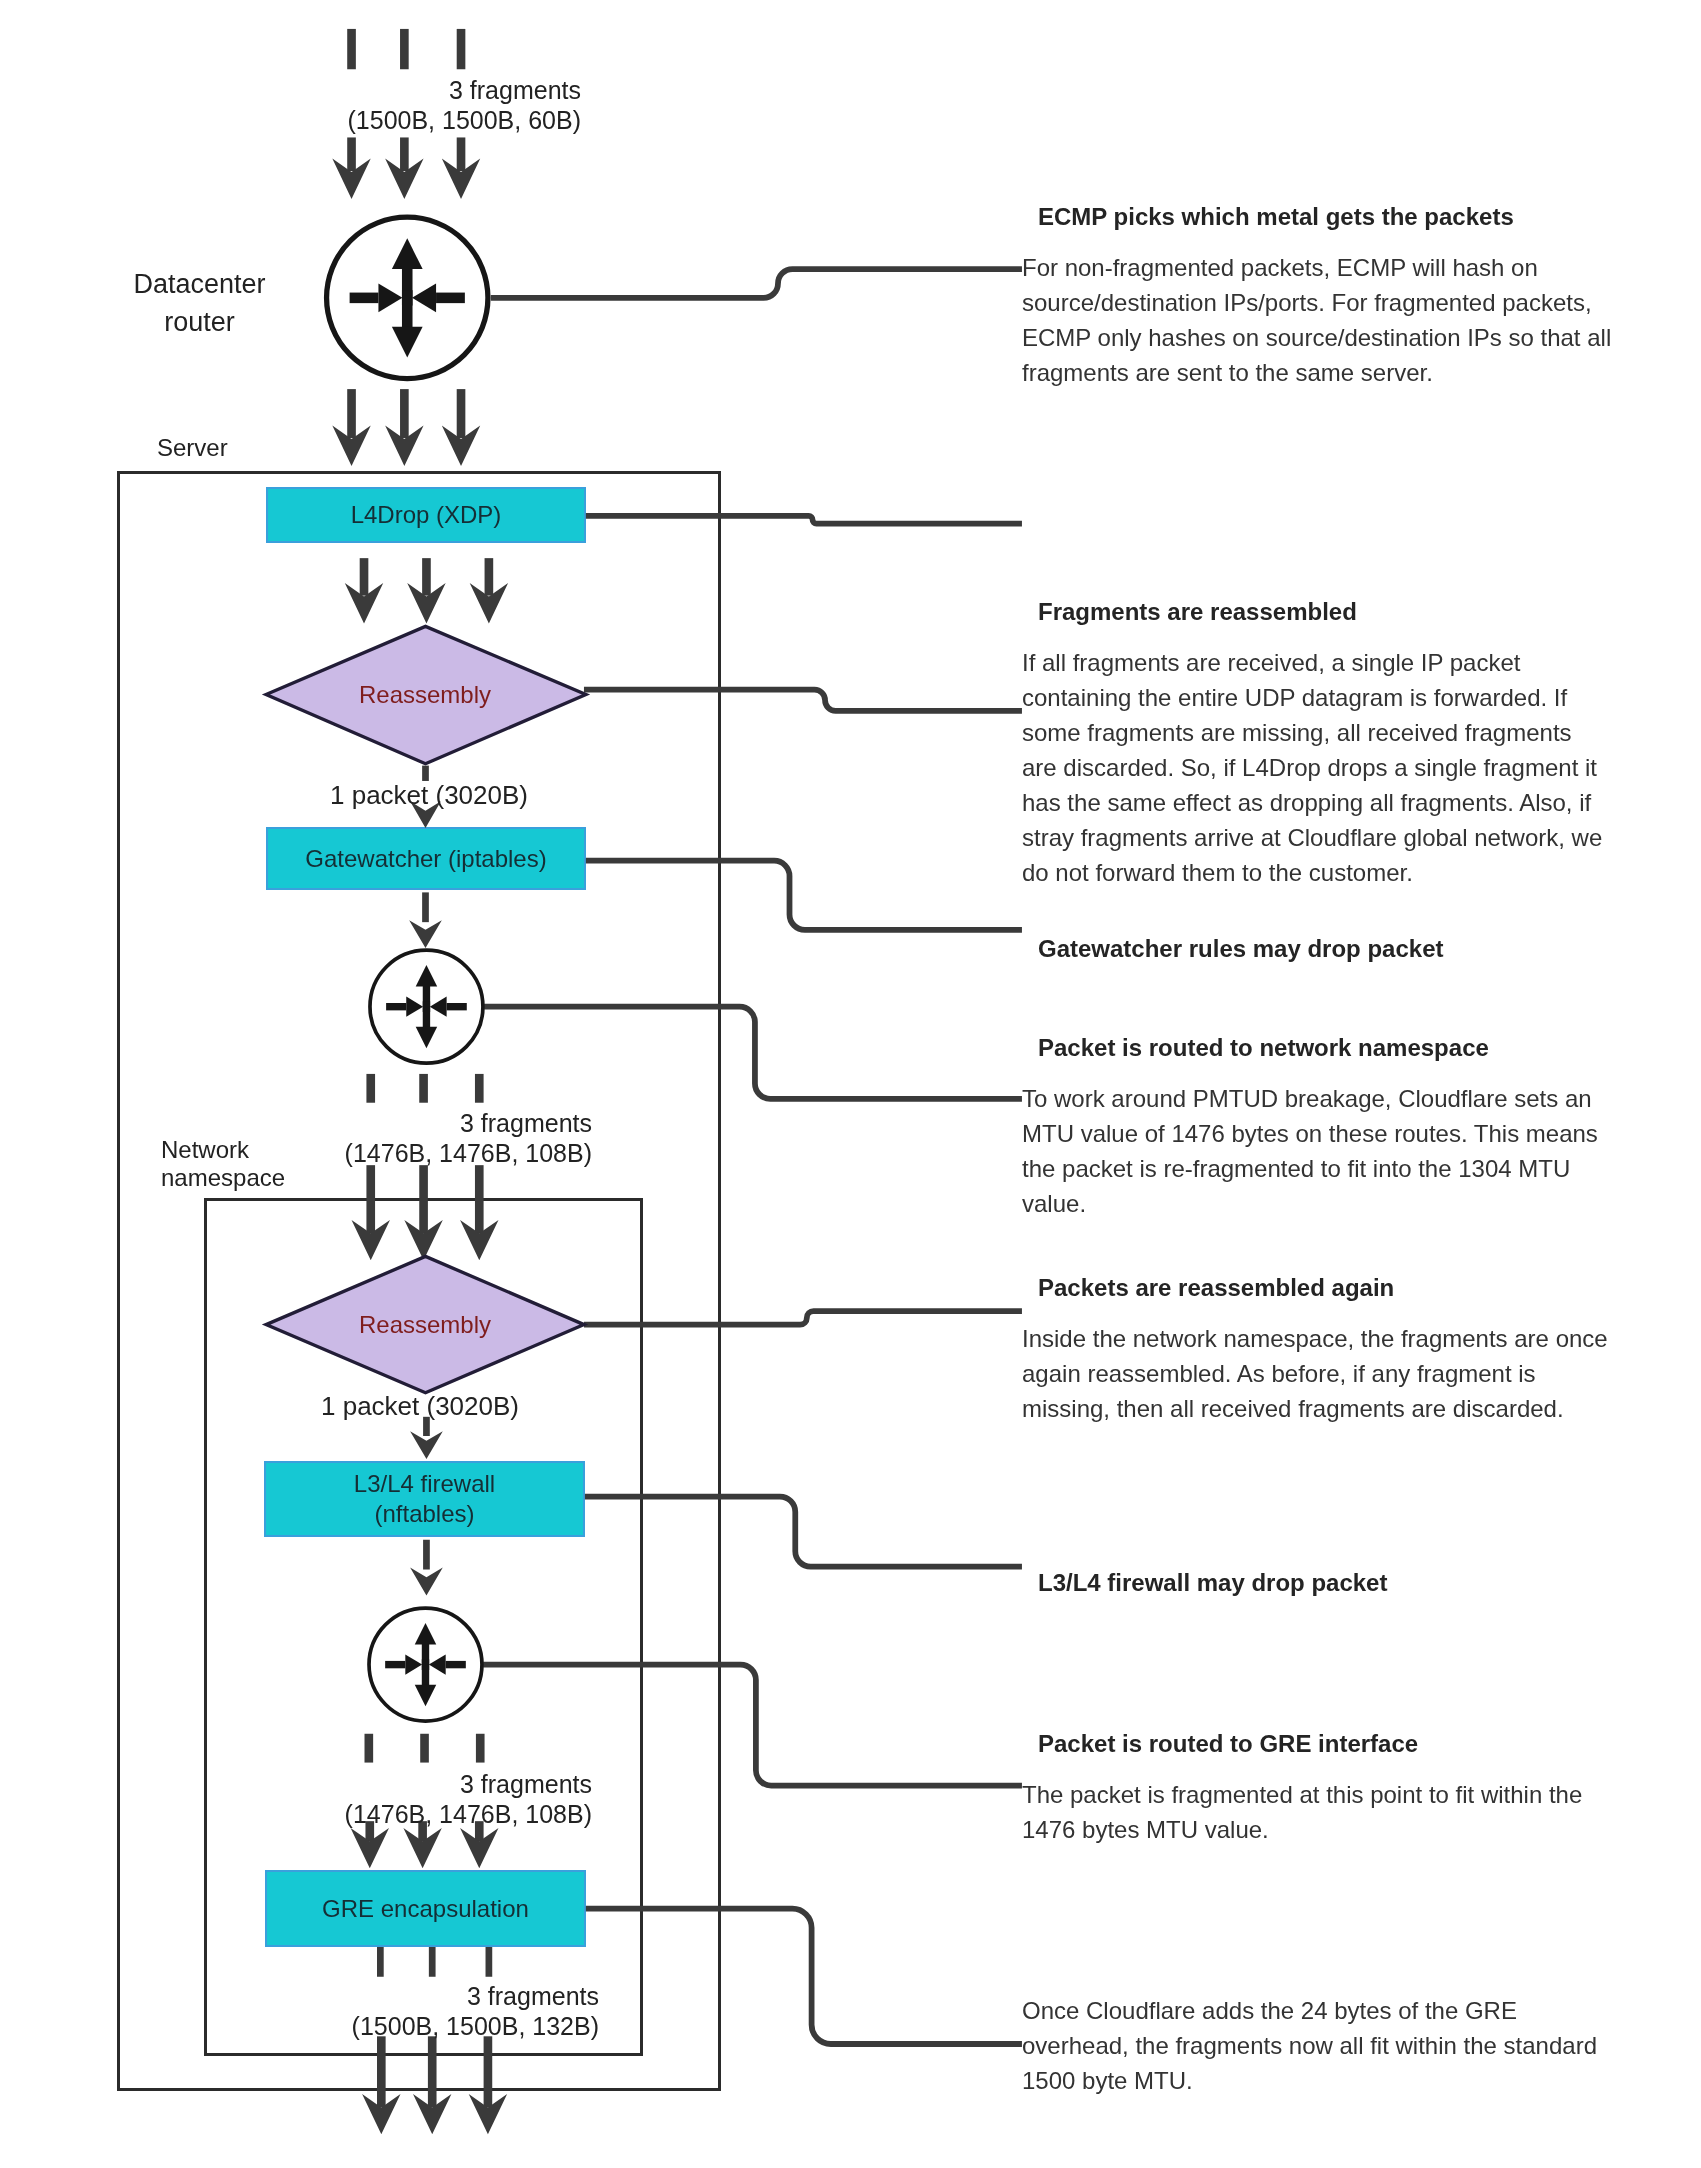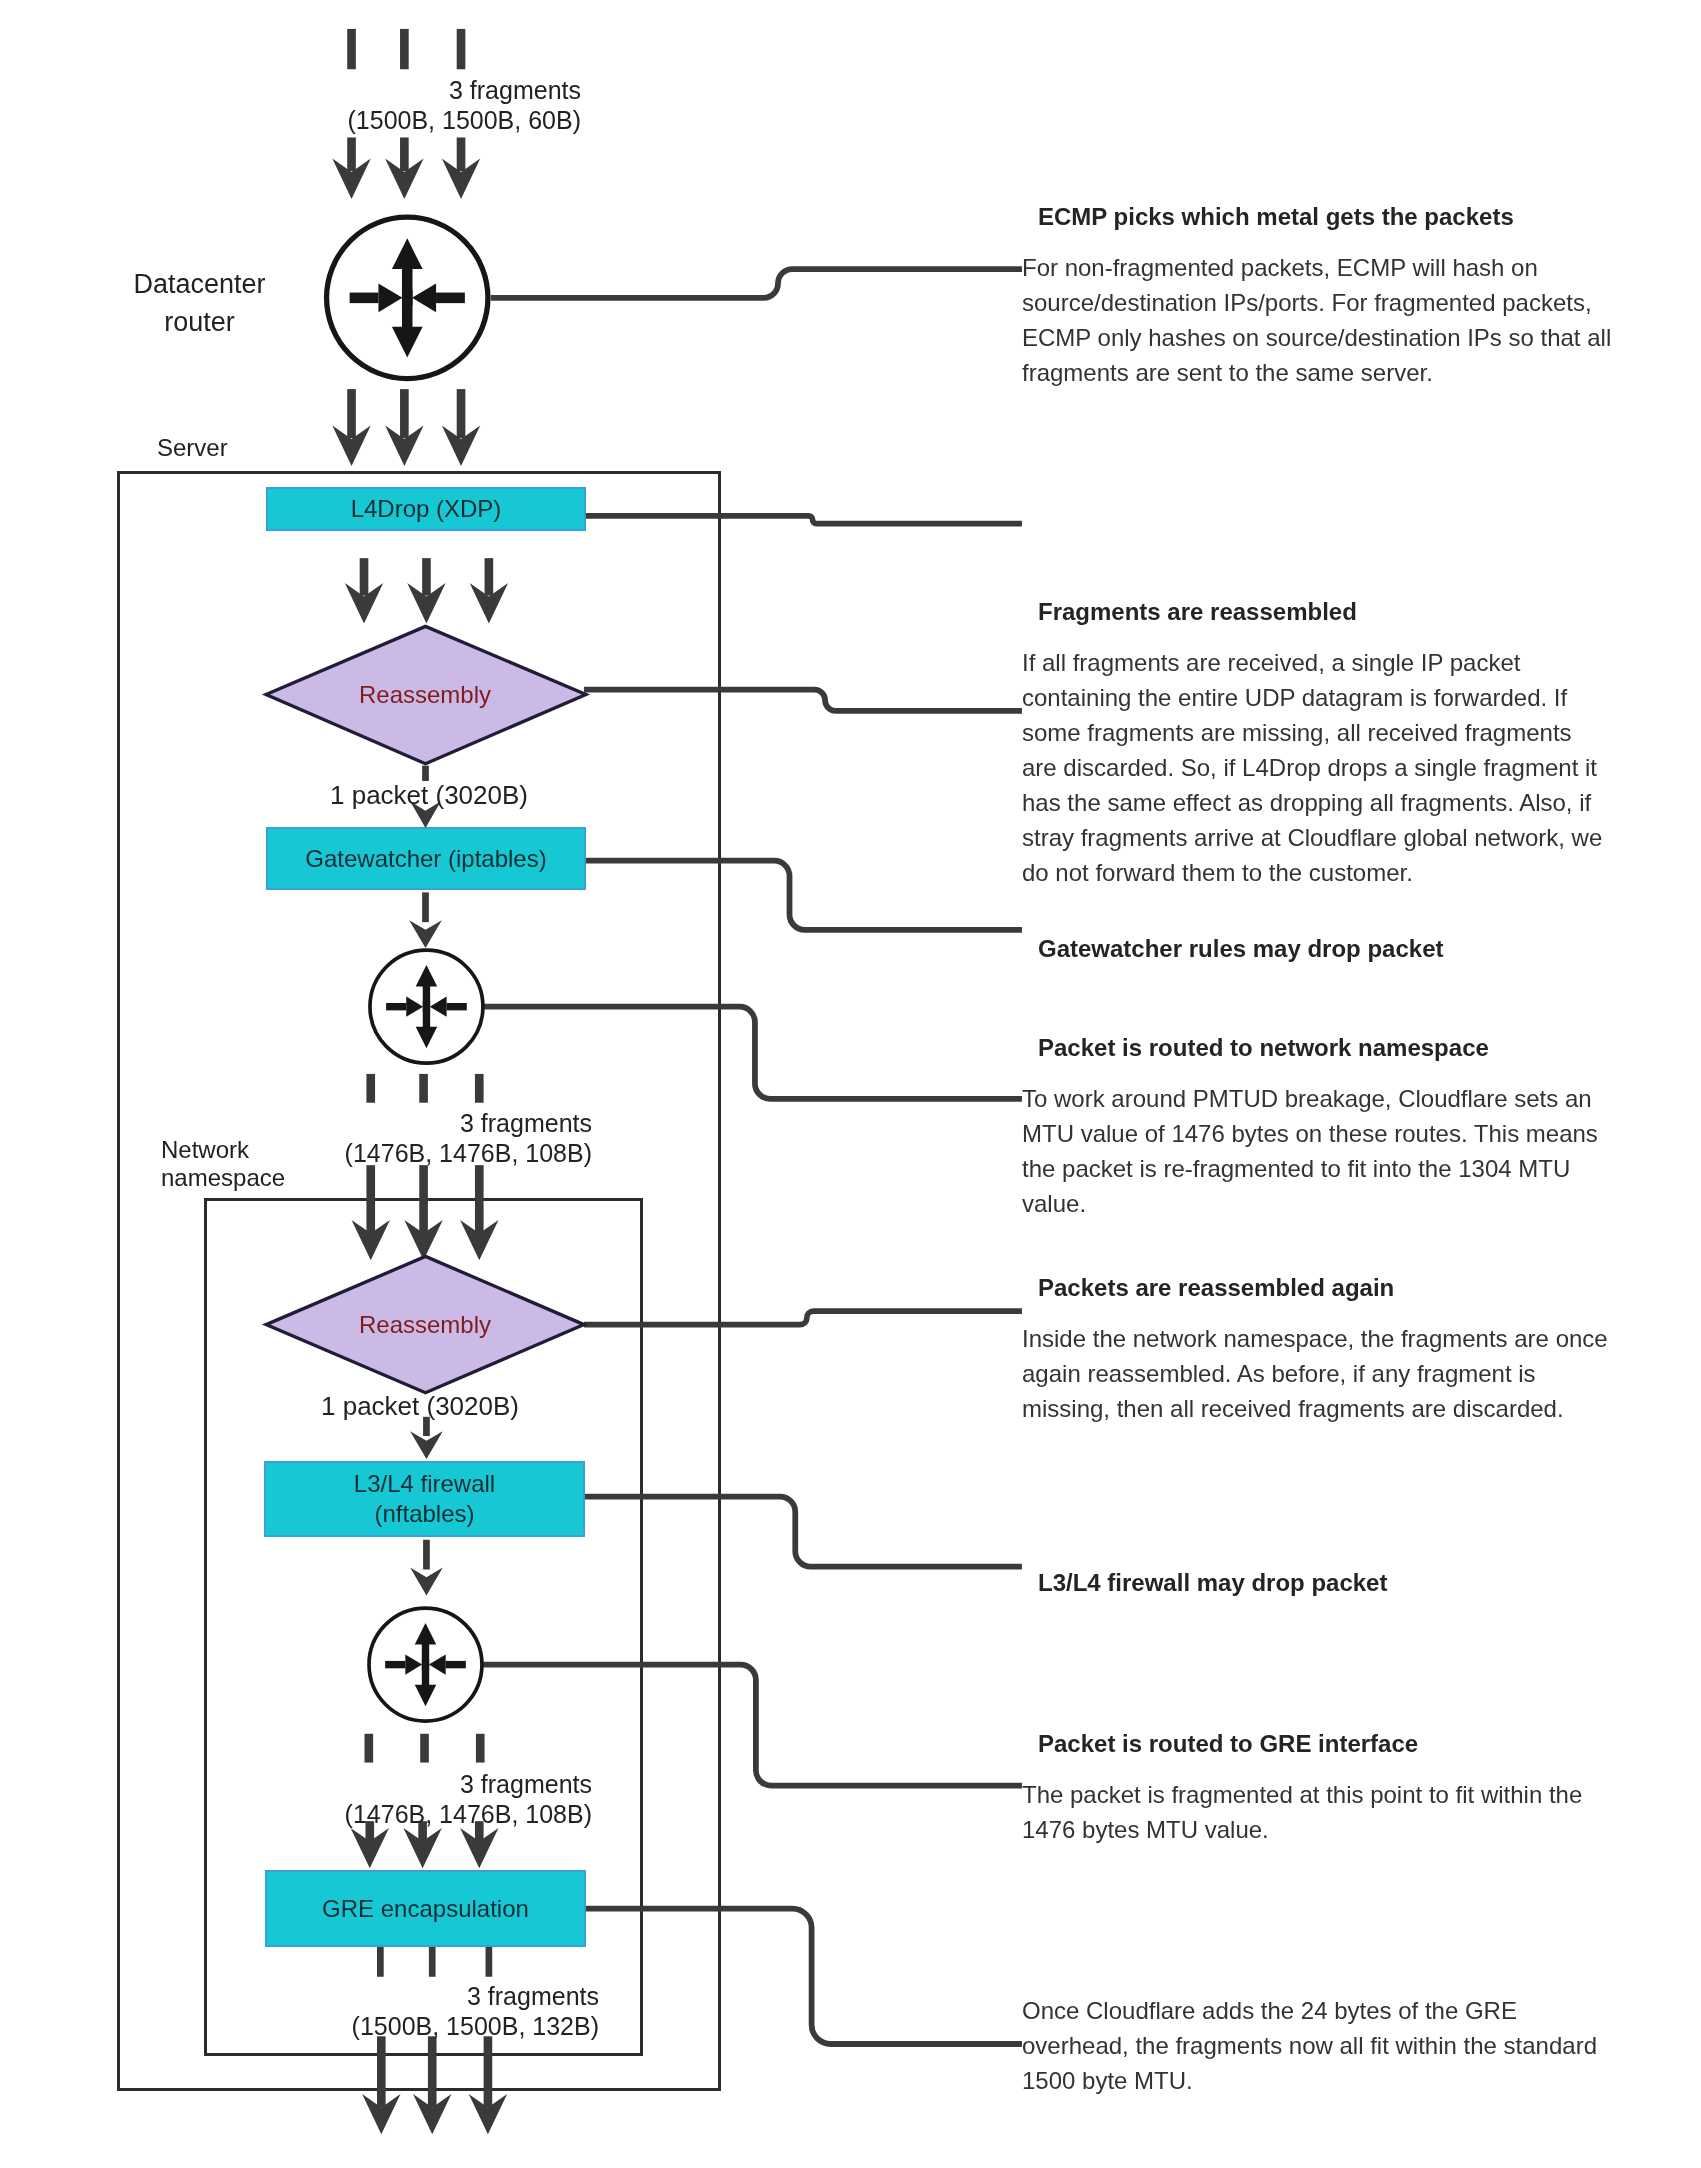--- a/index.html
+++ b/index.html
@@ -45,21 +45,21 @@
 
 <div id="canvas">
 
   <div class="frame" style="left:117px;top:471px;width:598px;height:1614px;"></div>
   <div class="frame-label pre" style="left:121px;top:434px;margin-left:36px;">Server</div>
 
   <div class="frame" style="left:204px;top:1198px;width:433px;height:852px;"></div>
   <div class="frame-label pre" style="left:161px;top:1136px;line-height:28px;">Network
 namespace</div>
 
-  <div class="cyanbox" style="left:266px;top:487px;width:320px;height:44px;">L4Drop (XDP)</div>
+  <div class="cyanbox" style="left:266px;top:487px;width:320px;height:56px;">L4Drop (XDP)</div>
   <div class="cyanbox" style="left:266px;top:827px;width:320px;height:63px;">Gatewatcher (iptables)</div>
   <div class="cyanbox pre" style="left:264px;top:1461px;width:321px;height:76px;">L3/L4 firewall
 (nftables)</div>
   <div class="cyanbox" style="left:265px;top:1870px;width:321px;height:77px;">GRE encapsulation</div>
 
   <svg id="shapes" width="1701" height="2168" viewBox="0 0 1771 2257">
     <defs>
       <g id="router-glyph">
         <circle class="rc" r="84"></circle>
         <line class="rs" x1="0" y1="8" x2="0" y2="-32"></line>

